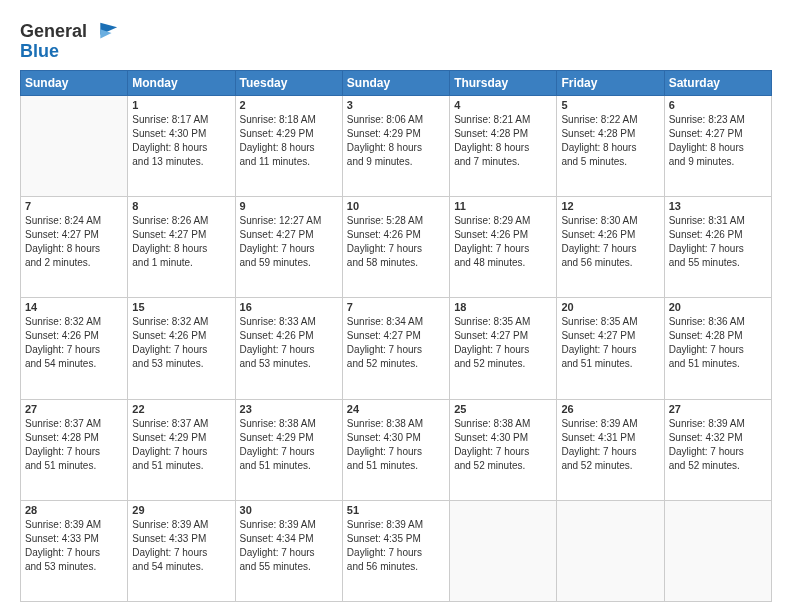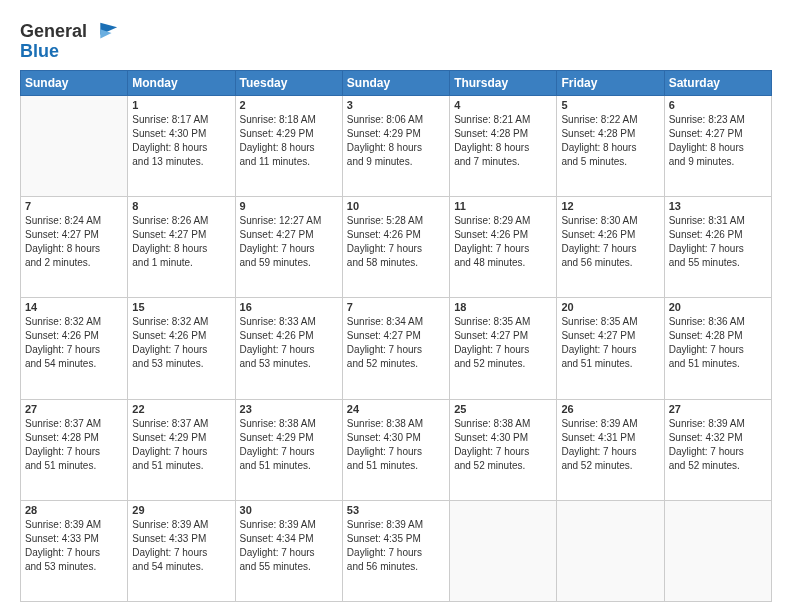--- a/index.html
+++ b/index.html
@@ -257,21 +257,21 @@
           </td>
           <td>
             <span class="day-num">29</span>
             <div class="cell-info"><span>Sunrise: 8:39 AM</span><br><span>Sunset: 4:33 PM</span><br><span>Daylight: 7 hours</span><br><span>and 54 minutes.</span></div>
           </td>
           <td>
             <span class="day-num">30</span>
             <div class="cell-info"><span>Sunrise: 8:39 AM</span><br><span>Sunset: 4:34 PM</span><br><span>Daylight: 7 hours</span><br><span>and 55 minutes.</span></div>
           </td>
           <td>
-            <span class="day-num">53</span>
+            <span class="day-num">51</span>
             <div class="cell-info"><span>Sunrise: 8:39 AM</span><br><span>Sunset: 4:35 PM</span><br><span>Daylight: 7 hours</span><br><span>and 56 minutes.</span></div>
           </td>
           <td class="empty-cell"></td>
           <td class="empty-cell"></td>
           <td class="empty-cell"></td>
         </tr>
       </tbody>
   </table>
 </div>
 

